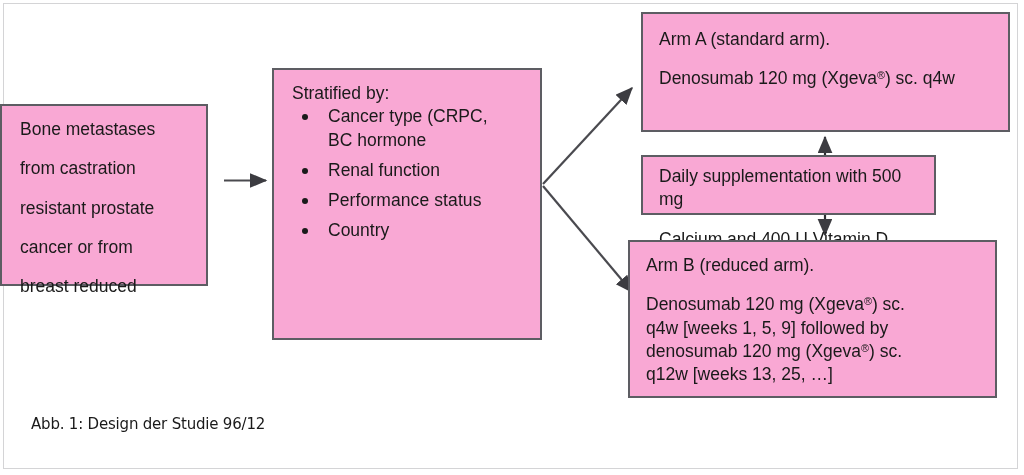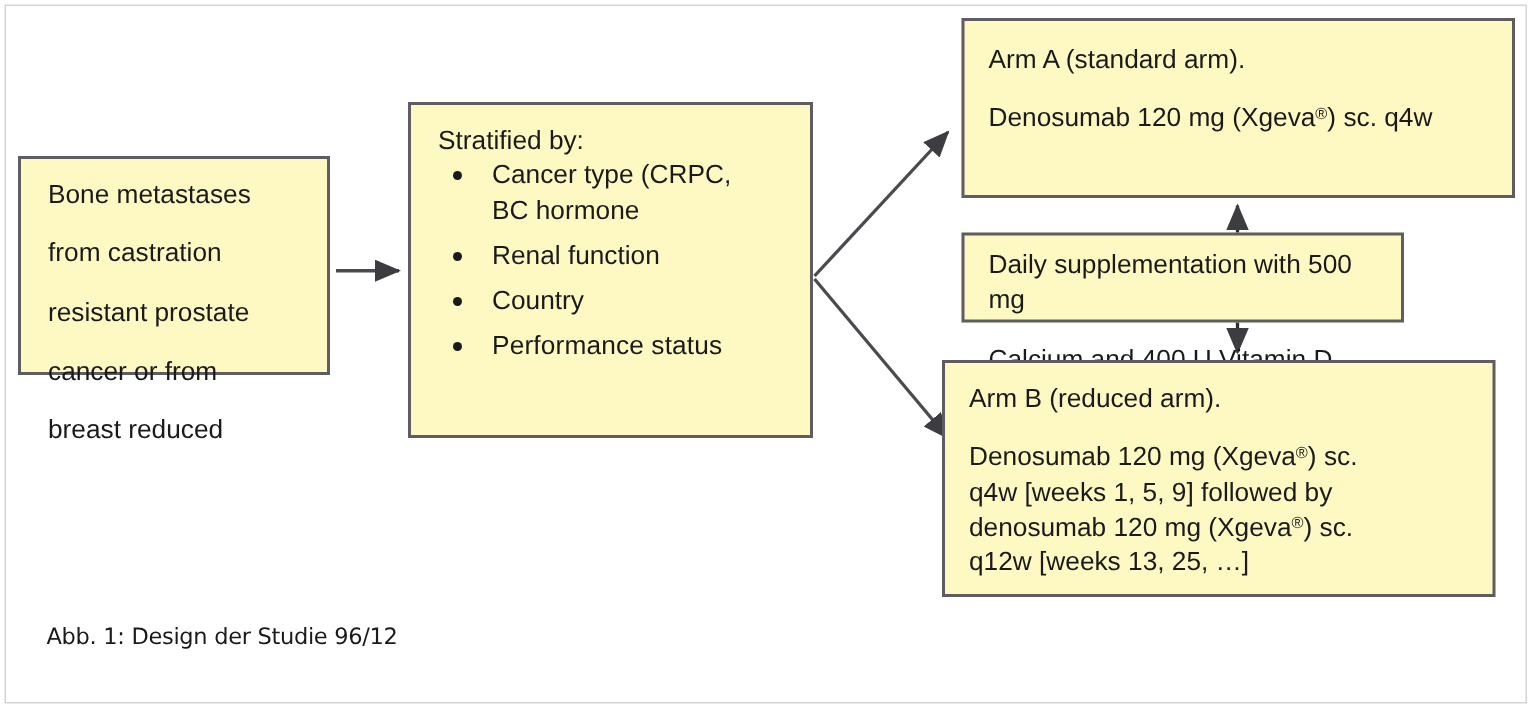--- a/index.html
+++ b/index.html
@@ -23,44 +23,44 @@
     top: 3px;
     width: 1015px;
     height: 466px;
     border: 1px solid #d4d4d6;
     box-sizing: border-box;
     background: transparent;
   }
   .node {
     position: absolute;
     box-sizing: border-box;
-    background: #fef9c3;
+    background: #f9a8d4;
     border: 2px solid #5d5d63;
     color: #1a1a1a;
     font-size: 17.5px;
     line-height: 1.33;
   }
   .node .pad {
     padding: 10px 12px 8px 14px;
   }
   .node p {
     margin: 0;
   }
   .node p + p {
     margin-top: 16px;
   }
 
   
   #node-population {
-    left: 12px;  top: 104px;  width: 208px; height: 146px;
+    left: 0;  top: 104px;  width: 208px; height: 182px;
   }
   #node-population .pad { padding: 12px 10px 8px 18px; }
 
   #node-stratify {
-    left: 272px; top: 68px;  width: 270px; height: 224px;
+    left: 272px; top: 68px;  width: 270px; height: 272px;
   }
   #node-stratify .pad { padding: 12px 8px 8px 18px; }
 
   #node-arm-a {
     left: 641px; top: 12px;  width: 369px; height: 120px;
   }
   #node-arm-a .pad { padding: 14px 12px 8px 16px; }
 
   #node-supplement {
     left: 641px; top: 155px; width: 295px; height: 60px;
@@ -176,25 +176,25 @@
           <span class="bullet-dot"></span>
           <span>Cancer type (CRPC,</span><br>
           <span>BC hormone</span><br>
         </li>
         <li>
           <span class="bullet-dot"></span>
           <span>Renal function</span>
         </li>
         <li>
           <span class="bullet-dot"></span>
+          <span class="spaced-line">Performance status</span>
+        </li>
+        <li>
+          <span class="bullet-dot"></span>
           <span>Country</span>
-        </li>
-        <li>
-          <span class="bullet-dot"></span>
-          <span class="spaced-line">Performance status</span>
         </li>
       </ul>
     </div>
   </div>
 
   <div class="node" id="node-arm-a">
     <div class="pad">
       <p>Arm A (standard arm).</p>
       <p>
         <span>Denosumab  120 mg (Xgeva</span><sup class="reg">®</sup><span>) sc. q4w</span>

